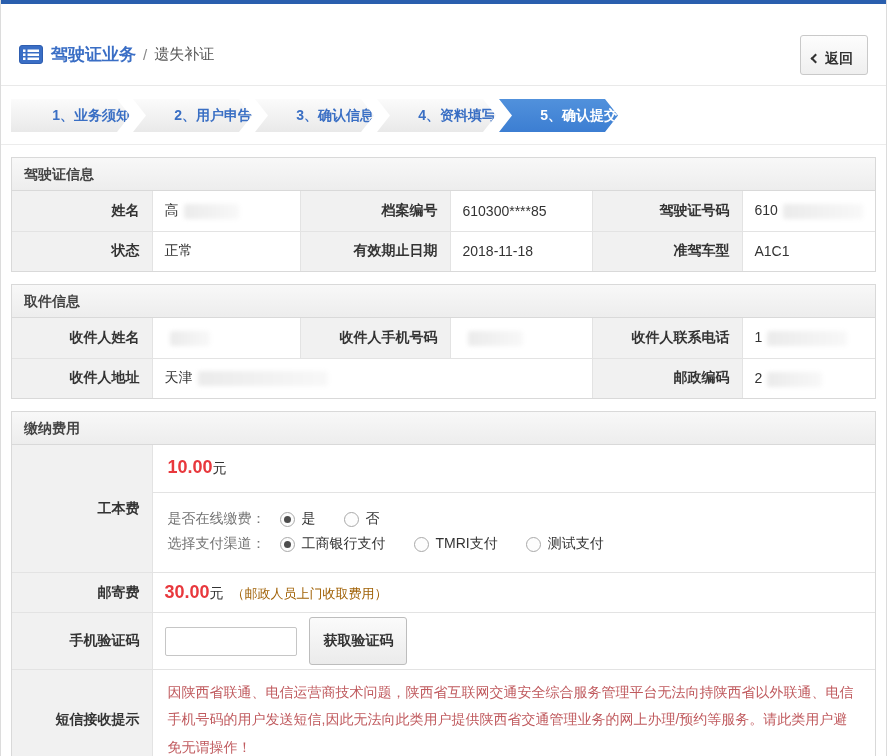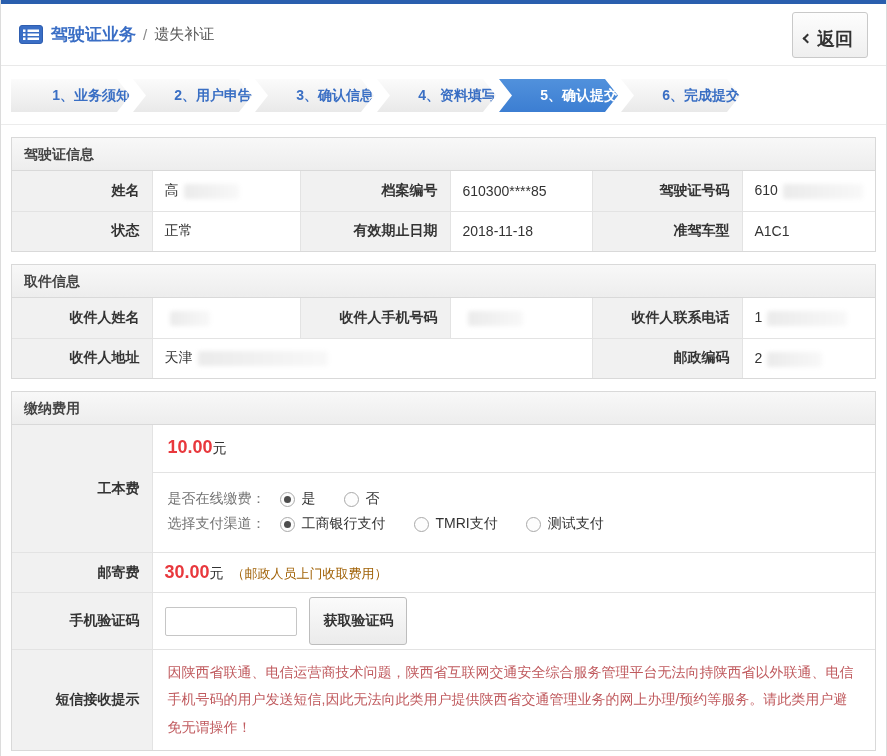--- a/index.html
+++ b/index.html
@@ -10,29 +10,29 @@
     color: #333; font-size: 14px;
   }
   .page {
     width: 887px; min-height: 756px;
     border-left: 1px solid #dcdcdc; border-right: 1px solid #dcdcdc; border-bottom: 1px solid #c9c9c9;
     background: #fff;
   }
   .topbar { height: 4px; background: #2a5fae; }
 
   
-  .header { display: flex; align-items: center; height: 62px; padding: 0 18px; border-bottom: 1px solid #e9e9e9; }
+  .header { display: flex; align-items: center; height: 62px; padding: 0 18px; border-bottom: 1px solid #e9e9e9; margin-top: 20px; }
   .hicon { width: 24px; height: 19px; margin-right: 8px; flex: none; }
   .htitle { font-size: 17px; font-weight: bold; color: #3a6ec5; }
   .hsep { color: #888; margin: 0 7px; font-size: 15px; }
   .hsub { font-size: 15px; color: #555; }
   .spacer { flex: 1; }
   .back-btn {
     display: inline-flex; align-items: center; gap: 6px;
-    padding: 14px 14px 6px 11px; font-size: 18px; font-weight: bold; color: #333;
+    padding: 14px 14px 6px 11px; font-size: 14px; font-weight: bold; color: #333;
     background: linear-gradient(#fdfdfd, #efefef); border: 1px solid #c9c9c9; border-radius: 3px; cursor: pointer;
   }
   .chev-left { width: 7px; height: 7px; border-left: 2px solid #333; border-bottom: 2px solid #333; transform: rotate(45deg); display: inline-block; }
 
   
   .steps { padding: 13px 10px 12px 10px; border-bottom: 1px solid #ececec; overflow: hidden; }
   .step {
     float: left; width: 119px; height: 33px; line-height: 33px; margin-right: 3px;
     text-align: right; font-size: 14px; font-weight: bold; color: #3a6fc4;
     background: linear-gradient(#fbfbfb, #e9e9e9); cursor: pointer;
@@ -104,21 +104,20 @@
       <span>返回</span>
     </button>
   </div>
 
   <div class="steps">
     <div class="step">1、业务须知</div>
     <div class="step">2、用户申告</div>
     <div class="step">3、确认信息</div>
     <div class="step">4、资料填写</div>
     <div class="step active">5、确认提交</div>
-    <div class="step">6、完成提交</div>
   </div>
 
   <div class="section">
     <div class="sec-title">驾驶证信息</div>
     <table class="grid">
       <colgroup>
           <col style="width:140px">
           <col style="width:148px">
           <col style="width:150px">
           <col style="width:142px">

